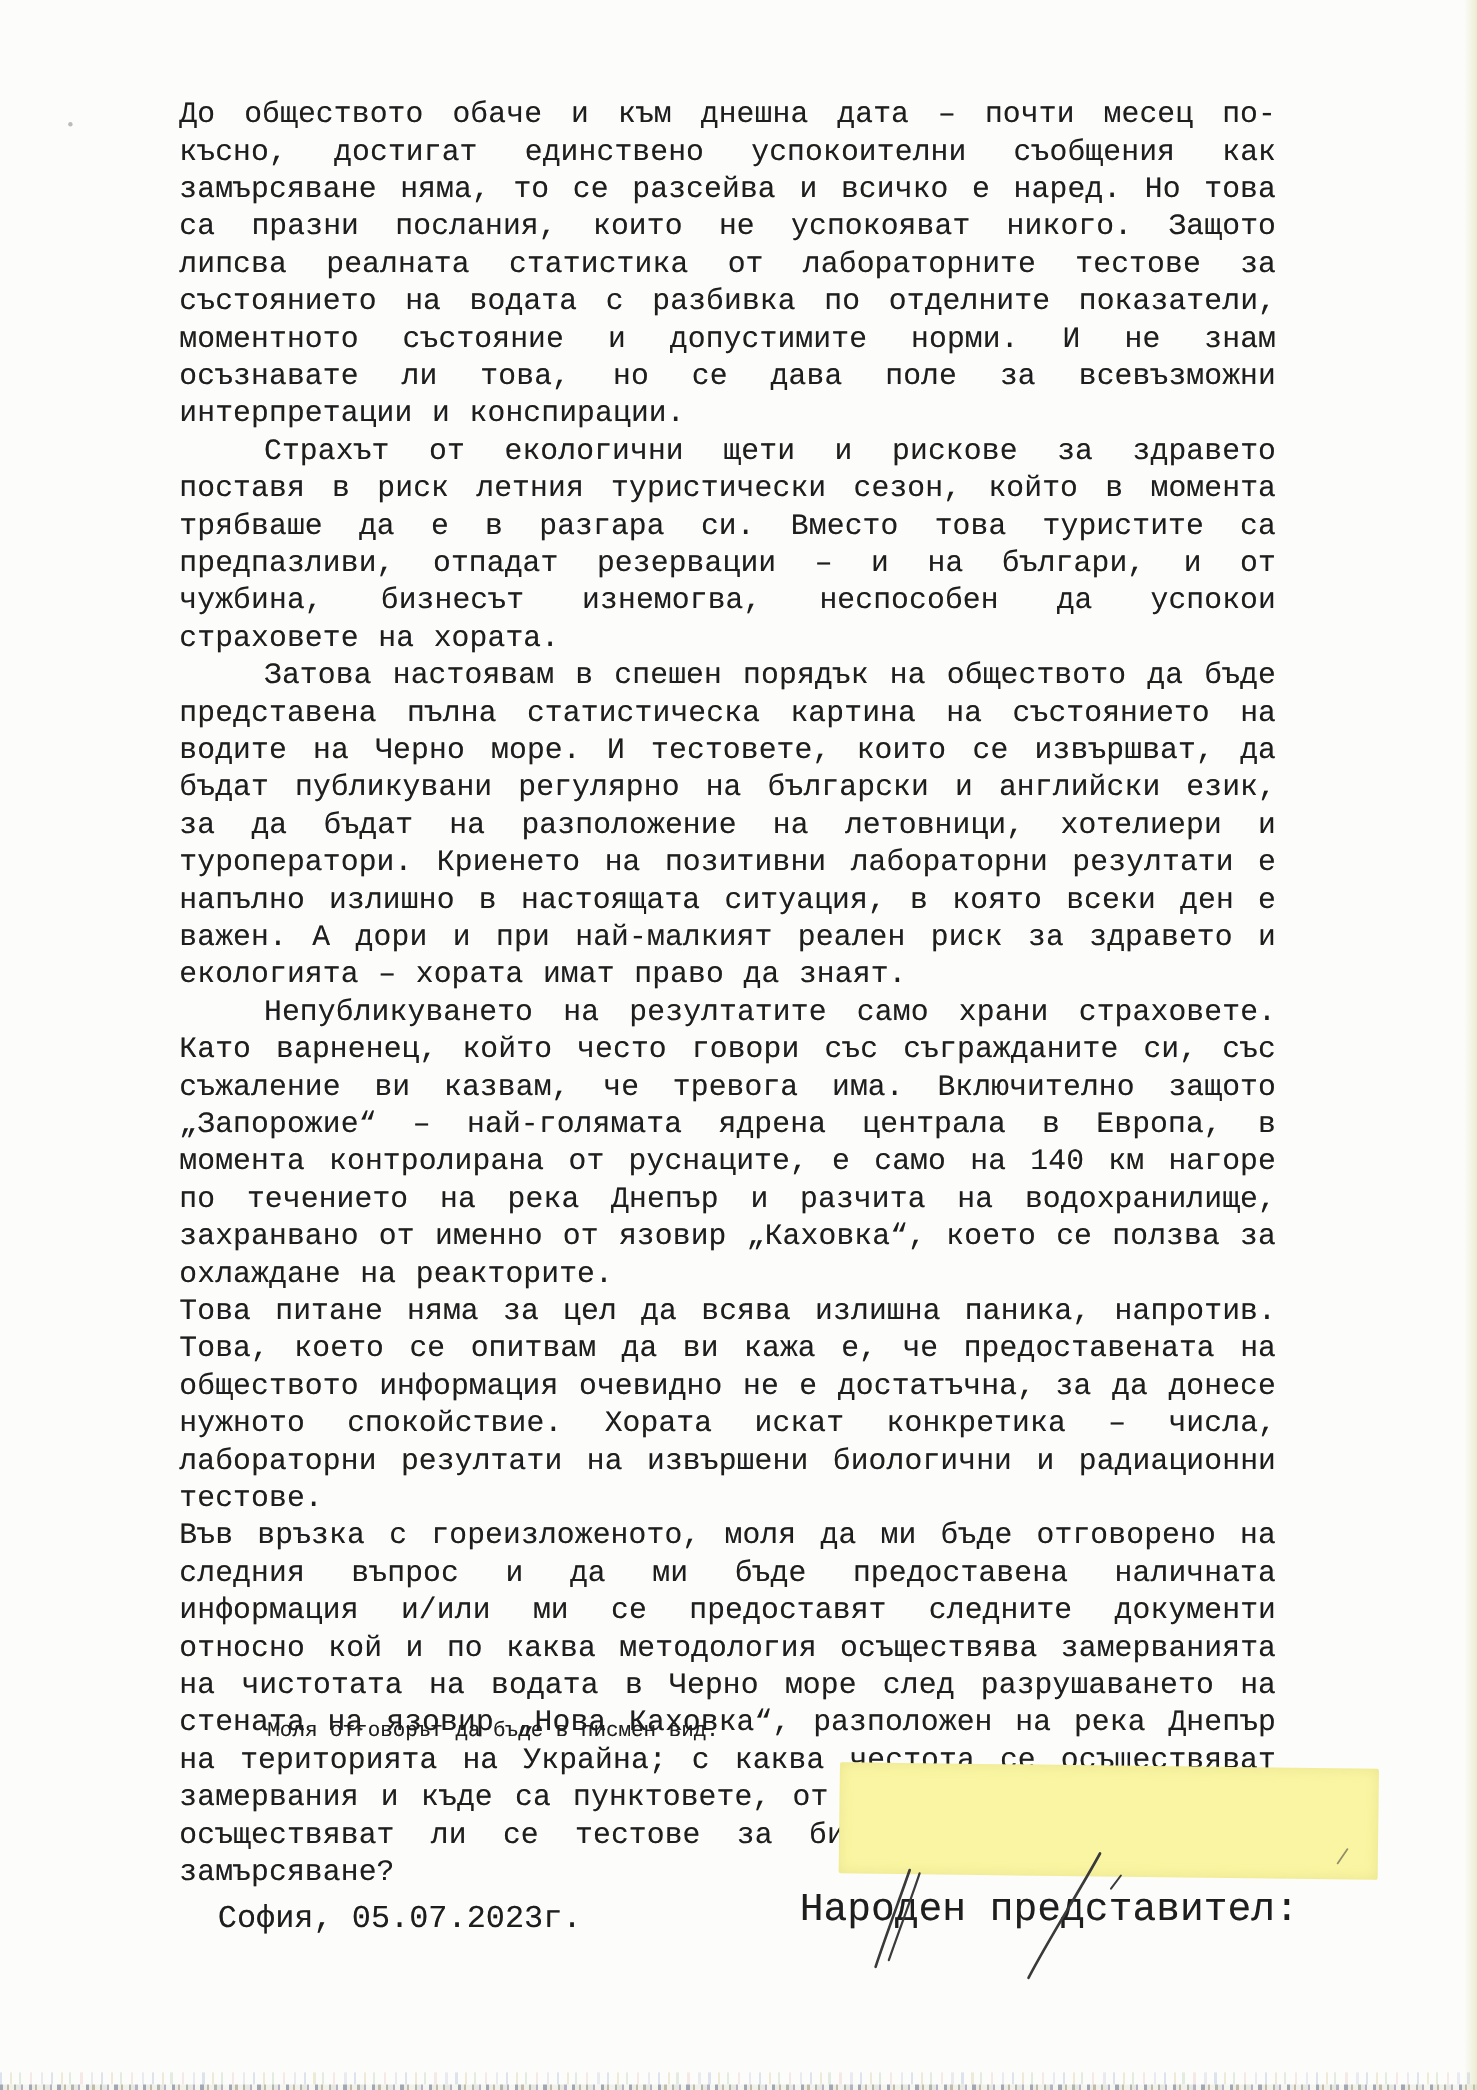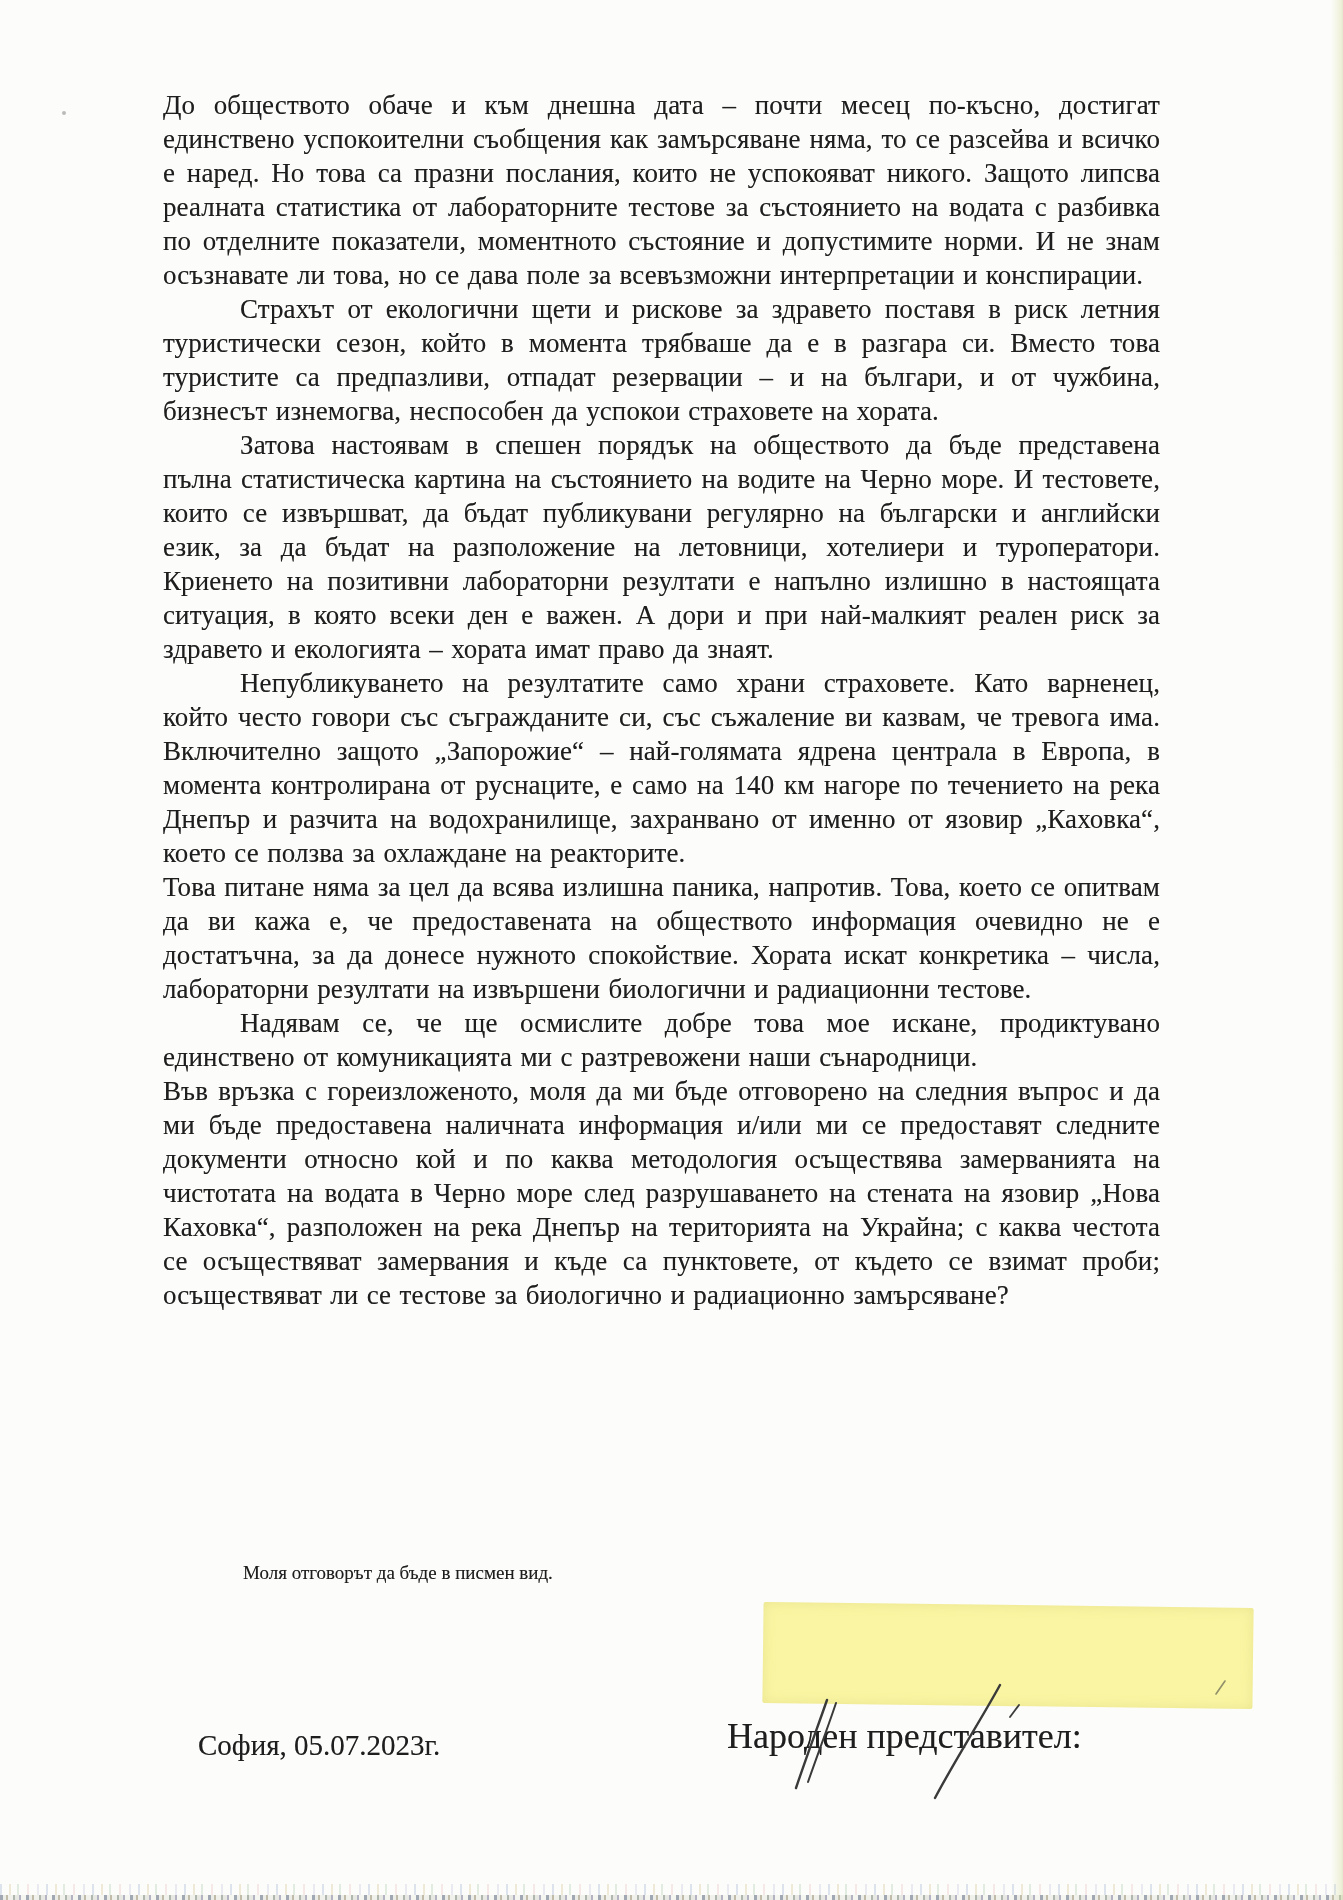--- a/index.html
+++ b/index.html
@@ -1,21 +1,21 @@
 <!DOCTYPE html>
 <html lang="bg"><head>
 <meta charset="utf-8">
 <style>
   html,body{margin:0;padding:0;background:#ffffff;}
   .page{
     position:relative;
     width:1343px;height:1900px;
     background:#fcfcfa;
     overflow:hidden;
-    font-family:Liberation Serif, serif;
+    font-family:Liberation Mono, monospace;
     color:#1e1e1e;
   }
   
   .edge-tint{
     position:absolute;top:0;right:0;width:12px;height:100%;
     background:linear-gradient(to right, rgba(220,224,170,0) 0%, rgba(214,220,160,0.38) 85%, rgba(200,205,150,0.45) 100%);
     pointer-events:none;
   }
   .speck{
     position:absolute;left:62px;top:111px;width:4px;height:4px;border-radius:50%;
@@ -86,21 +86,20 @@
 <div class="page" style="background: rgb(252, 252, 250); color: rgb(30, 30, 30);">
 
   <div class="speck"></div>
 
   <div class="body-text">
       <p class="para">До обществото обаче и към днешна дата – почти месец по-късно, достигат единствено успокоителни съобщения как замърсяване няма, то се разсейва и всичко е наред. Но това са празни послания, които не успокояват никого. Защото липсва реалната статистика от лабораторните тестове за състоянието на водата с разбивка по отделните показатели, моментното състояние и допустимите норми. И не знам осъзнавате ли това, но се дава поле за всевъзможни интерпретации и конспирации.</p>
       <p class="para ind">Страхът от екологични щети и рискове за здравето поставя в риск летния туристически сезон, който в момента трябваше да е в разгара си. Вместо това туристите са предпазливи, отпадат резервации – и на българи, и от чужбина, бизнесът изнемогва, неспособен да успокои страховете на хората.</p>
       <p class="para ind">Затова настоявам в спешен порядък на обществото да бъде представена пълна статистическа картина на състоянието на водите на Черно море. И тестовете, които се извършват, да бъдат публикувани регулярно на български и английски език, за да бъдат на разположение на летовници, хотелиери и туроператори. Криенето на позитивни лабораторни резултати е напълно излишно в настоящата ситуация, в която всеки ден е важен. А дори и при най-малкият реален риск за здравето и екологията – хората имат право да знаят.</p>
       <p class="para ind">Непубликуването на резултатите само храни страховете. Като варненец, който често говори със съгражданите си, със съжаление ви казвам, че тревога има. Включително защото „Запорожие“ – най-голямата ядрена централа в Европа, в момента контролирана от руснаците, е само на 140 км нагоре по течението на река Днепър и разчита на водохранилище, захранвано от именно от язовир „Каховка“, което се ползва за охлаждане на реакторите.</p>
       <p class="para">Това питане няма за цел да всява излишна паника, напротив. Това, което се опитвам да ви кажа е, че предоставената на обществото информация очевидно не е достатъчна, за да донесе нужното спокойствие. Хората искат конкретика – числа, лабораторни резултати на извършени биологични и радиационни тестове.</p>
-      <p class="para ind">Надявам се, че ще осмислите добре това мое искане, продиктувано единствено от комуникацията ми с разтревожени наши сънародници.</p>
       <p class="para">Във връзка с гореизложеното, моля да ми бъде отговорено на следния въпрос и да ми бъде предоставена наличната информация и/или ми се предоставят следните документи относно кой и по каква методология осъществява замерванията на чистотата на водата в Черно море след разрушаването на стената на язовир „Нова Каховка“, разположен на река Днепър на територията на Украйна; с каква честота се осъществяват замервания и къде са пунктовете, от където се взимат проби; осъществяват ли се тестове за биологично и радиационно замърсяване?</p>
     </div>
 
   <div class="request-line">Моля отговорът да бъде  в писмен вид.</div>
 
   <div class="redaction" style="background: rgb(249, 245, 162);"></div>
 
   <div class="place-date">София, 05.07.2023г.</div>
 
   <div class="sig-label">Народен представител:</div>

